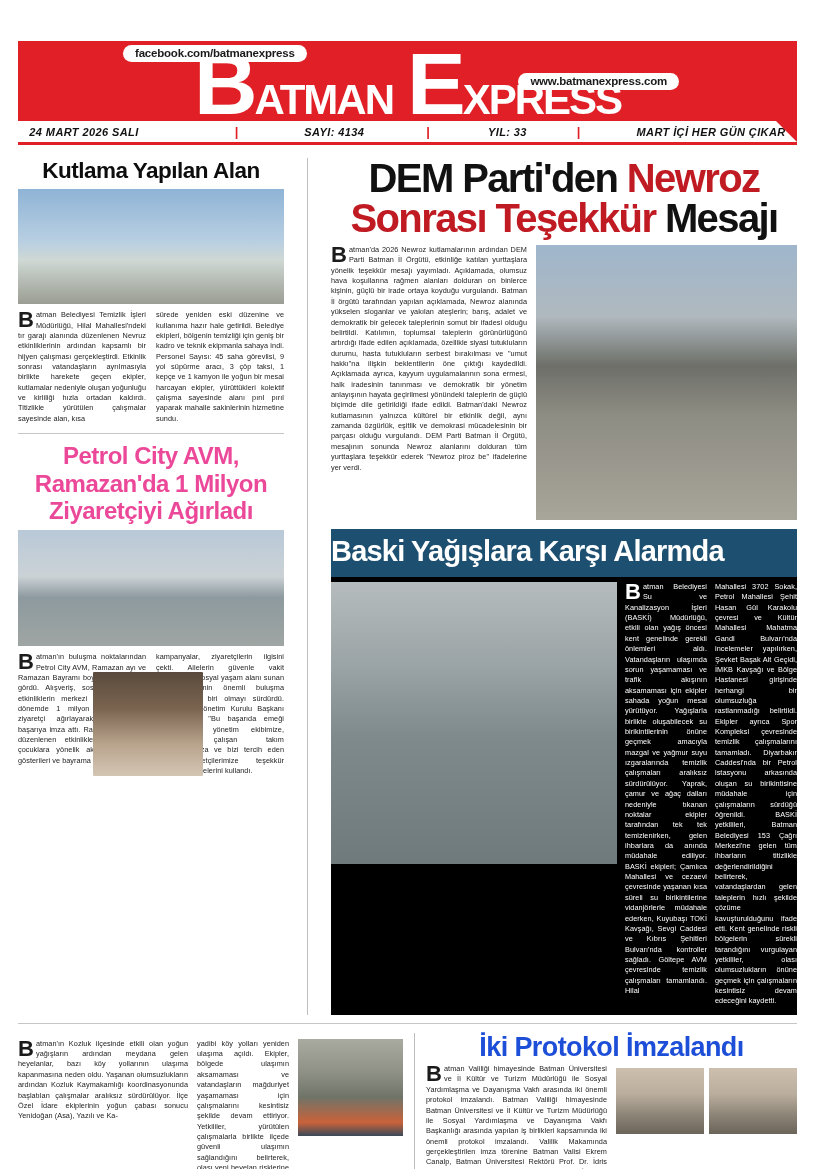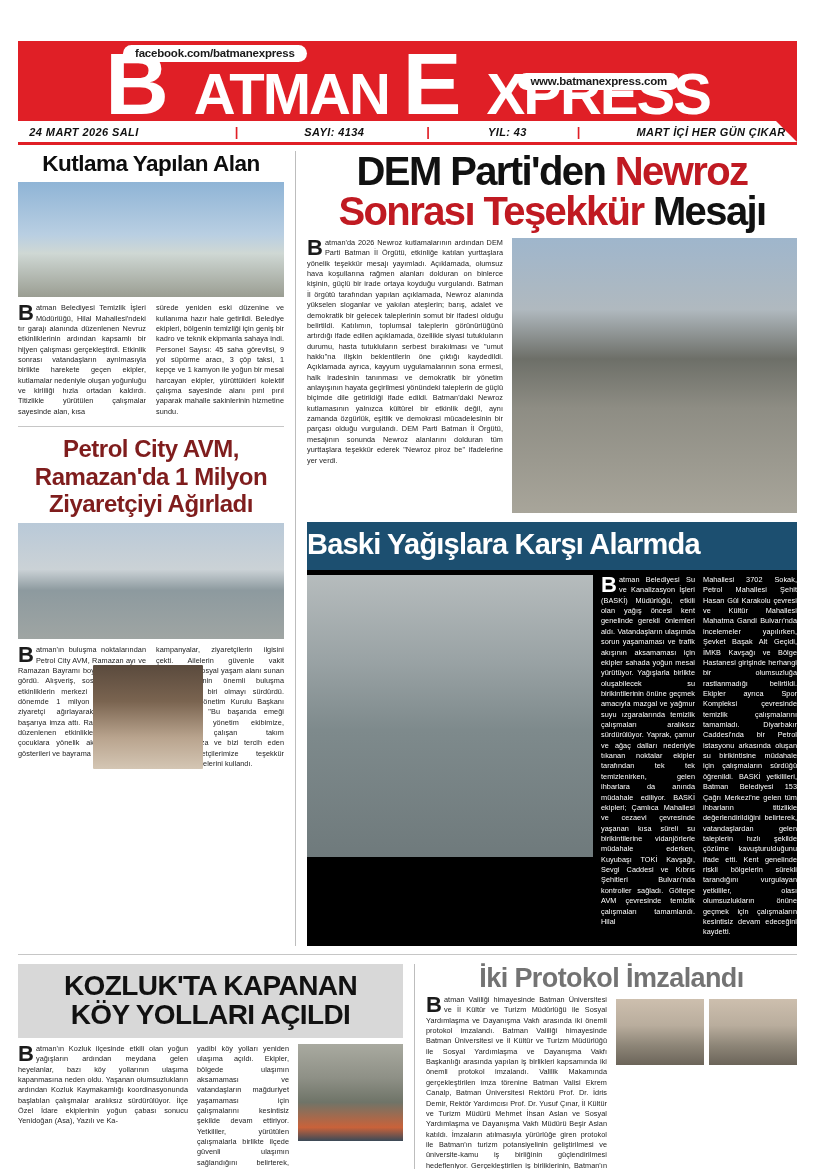--- a/index.html
+++ b/index.html
@@ -22,21 +22,21 @@
   }
   .url-pill.left { left: 105px; }
   .url-pill.right { right: 118px; margin-top: 28px; }
   .logo-row {
     position: absolute; top: 7px; left: 0; right: 0;
     display: flex; justify-content: center; align-items: flex-start;
     padding: 0 8px; z-index: 3;
   }
   .logo-word { display: flex; align-items: baseline; color: #fff; line-height: 0.82; }
   .logo-cap { font-size: 88px; font-weight: bold; letter-spacing: -3px; font-family: "Liberation Sans", sans-serif; }
-  .logo-rest { font-size: 58px; font-weight: bold; letter-spacing: -2px; font-family: "Liberation Sans", sans-serif; margin-left: 28px; }
+  .logo-rest { font-size: 42px; font-weight: bold; letter-spacing: -2px; font-family: "Liberation Sans", sans-serif; }
   .logo-gap { width: 14px; }
 
   
   .datebar-wrap { position: relative; height: 30px; }
   .datebar {
     position: relative; height: 24px; background: #fff;
     border-bottom: 3px solid #e01f26;
     display: flex; align-items: center; justify-content: center;
     gap: 0;
   }
@@ -49,32 +49,32 @@
   .dateitem {
     font-size: 11px; font-weight: bold; color: #111;
     letter-spacing: 0.4px; white-space: nowrap; font-style: italic;
   }
   .dsep { color: #e01f26; font-weight: bold; font-size: 13px; padding: 0 0px; }
   .dgap1 { width: 96px; } .dgap2 { width: 66px; }
   .dgap3 { width: 62px; } .dgap4 { width: 58px; }
   .dgap5 { width: 50px; } .dgap6 { width: 56px; }
 
   
-  .main-grid { display: flex; gap: 0; }
+  .main-grid { display: flex; gap: 12px; margin-top: 7px; }
   .col-left { width: 266px; flex: none; }
   .vdiv { width: 1px; background: #bdbdbd; margin: 0 11px; flex: none; }
   .col-right { flex: 1; }
 
   
   .hl-left {
     font-size: 22.5px; font-weight: bold; color: #0d0d0d;
     line-height: 1.12; text-align: center; letter-spacing: -0.5px;
   }
   .hl-left2 {
-    font-size: 24px; font-weight: bold; color: #7f1d1d;
+    font-size: 24px; font-weight: bold; color: #ec4899;
     line-height: 1.14; text-align: center; letter-spacing: -0.5px;
   }
   .hl-main { text-align: center; line-height: 1.0; letter-spacing: -1.6px; }
   .hl-main .l1, .hl-main .l2 { font-size: 40px; font-weight: bold; display: block; }
   .hl-main .blk { color: #111; }
   .hl-main .red { color: #c01a22; }
 
   .photo { width: 100%; display: block; background: #cfd6dc; }
   .bodytext {
     font-size: 7.3px; line-height: 1.42; color: #1b1b1b;
@@ -101,21 +101,21 @@
   
   .bottom-grid { display: flex; margin-top: 9px; gap: 0; }
   .bl { width: 385px; flex: none; }
   .br { flex: 1; }
   .kozluk-band { background: #d8d8d8; padding: 7px 10px 9px; }
   .kozluk-hl {
     font-size: 28px; font-weight: bold; color: #111; text-align: center;
     line-height: 1.04; letter-spacing: -0.6px;
   }
   .proto-hl {
-    font-size: 27px; font-weight: bold; color: #737373; text-align: center;
+    font-size: 27px; font-weight: bold; color: #1d4ed8; text-align: center;
     line-height: 1.05; letter-spacing: -0.6px; padding-bottom: 3px;
   }
 
   
   .ph-sky { background: linear-gradient(#8fb4d6 0%, #b9cfe2 46%, #cfd8d4 62%, #9a9d92 100%); }
   .ph-crowd { background: linear-gradient(#9fb6cc 0%, #b0b9bf 26%, #6d6f68 44%, #8e8d84 62%, #a8a59a 100%); }
   .ph-mall  { background: linear-gradient(#b9c9d8 0%, #cbd2d6 40%, #8d9a9f 58%, #9fa5a3 100%); }
   .ph-rain  { background: linear-gradient(#b6bcbd 0%, #9aa3a5 30%, #7e8a8c 55%, #6f7a7c 100%); }
   .ph-land  { background: linear-gradient(#a9aaa0 0%, #8e9086 35%, #6f7468 60%, #c9623a 86%, #3a4a58 100%); }
   .ph-sign  { background: linear-gradient(#cdbfae 0%, #b9ad9d 40%, #8e8678 70%, #6b6459 100%); }
@@ -147,21 +147,21 @@
   <div class="datebar-wrap">
     <div class="datebar">
       <span class="dateitem">24  MART  2026  SALI</span>
       <span class="dgap1"></span>
       <span class="dsep">|</span>
       <span class="dgap2"></span>
       <span class="dateitem">SAYI: 4134</span>
       <span class="dgap3"></span>
       <span class="dsep">|</span>
       <span class="dgap4"></span>
-      <span class="dateitem">YIL: 43</span>
+      <span class="dateitem">YIL: 33</span>
       <span class="dgap5"></span>
       <span class="dsep">|</span>
       <span class="dgap6"></span>
       <span class="dateitem">MART İÇİ HER GÜN ÇIKAR</span>
       <div class="datebar-corner"></div>
     </div>
   </div>
 
   <div class="main-grid">
 
@@ -225,24 +225,20 @@
         </div>
       </div>
     </div>
   </div>
 
   <div style="height:1px;background:#c6c6c6;margin:8px 0 0;"></div>
 
   <div class="bottom-grid">
 
     <div class="bl">
-      <div class="kozluk-band">
-        <div class="kozluk-hl">KOZLUK'TA KAPANAN</div>
-        <div class="kozluk-hl">KÖY YOLLARI AÇILDI</div>
-      </div>
       <div style="display:flex;gap:9px;margin-top:6px;">
         <div style="width:170px;flex:none;" class="bodytext dropcap">Batman'ın Kozluk ilçesinde etkili olan yoğun yağışların ardından meydana gelen heyelanlar, bazı köy yollarının ulaşıma kapanmasına neden oldu. Yaşanan olumsuzlukların ardından Kozluk Kaymakamlığı koordinasyonunda başlatılan çalışmalar aralıksız sürdürülüyor. İlçe Özel İdare ekiplerinin yoğun çabası sonucu Yenidoğan (Asa), Yazılı ve Ka-</div>
         <div style="width:92px;flex:none;" class="bodytext">yadibi köy yolları yeniden ulaşıma açıldı. Ekipler, bölgede ulaşımın aksamaması ve vatandaşların mağduriyet yaşamaması için çalışmalarını kesintisiz şekilde devam ettiriyor. Yetkililer, yürütülen çalışmalarla birlikte ilçede güvenli ulaşımın sağlandığını belirterek, olası yeni heyelan risklerine karşı ekiplerin sahada teyakkuz halinde olduğunu ifade etti.</div>
         <div class="photo ph-land" style="flex:1;height:97px;"></div>
       </div>
     </div>
 
     <div class="vdiv"></div>
 
     <div class="br">

